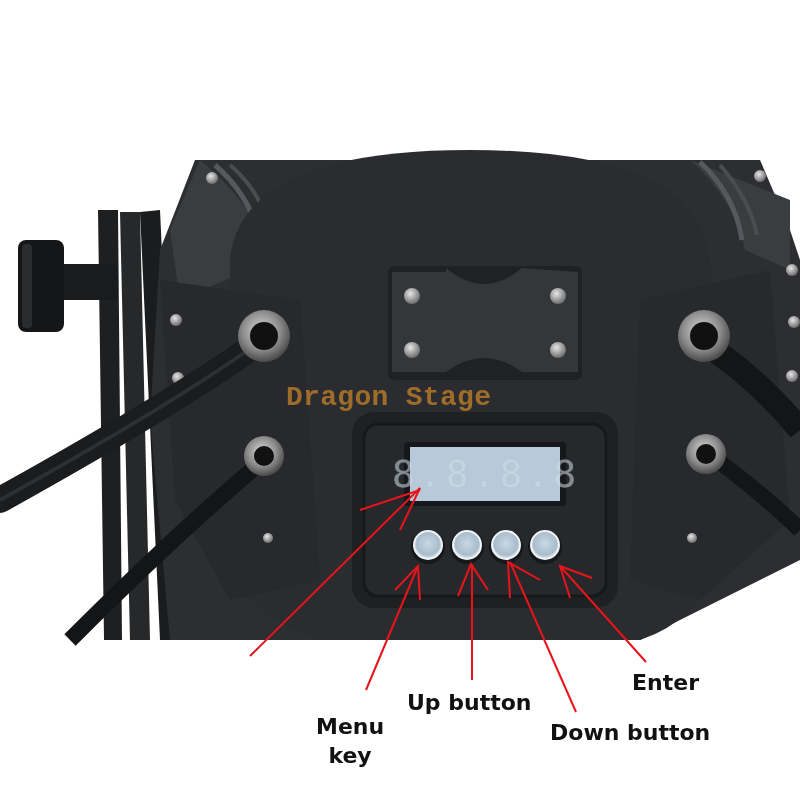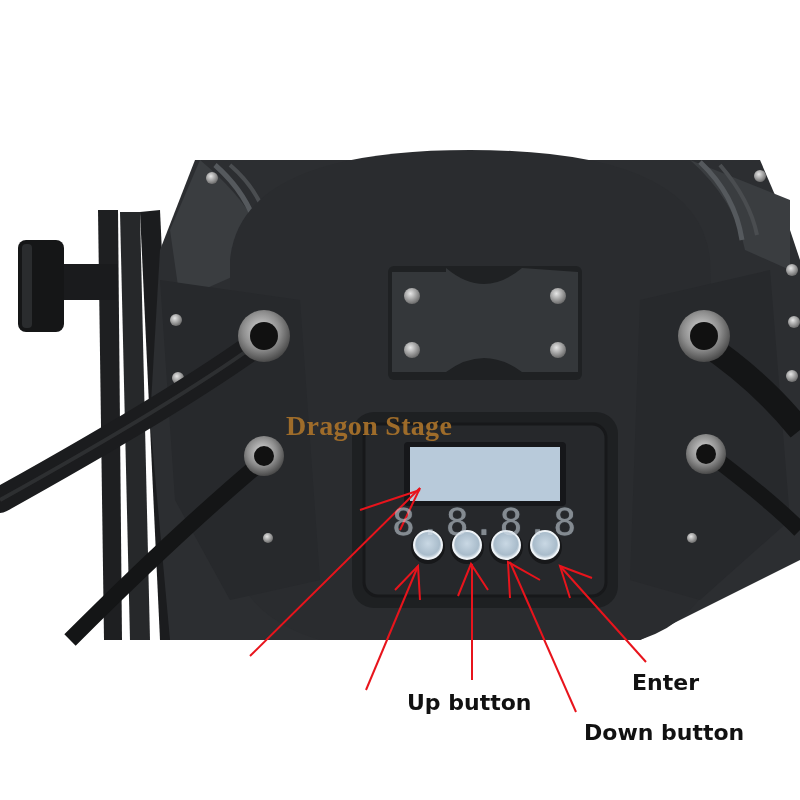--- a/index.html
+++ b/index.html
@@ -1,32 +1,32 @@
 <!DOCTYPE html>
 <html><head>
 <meta charset="utf-8">
 <style>
   html, body { margin:0; padding:0; background:#ffffff; }
   body { width:800px; height:800px; position:relative; overflow:hidden; font-family:"Liberation Sans", sans-serif; }
   .stage { position:absolute; left:0; top:0; width:800px; height:800px; }
   svg.photo { position:absolute; left:0; top:0; }
   .watermark {
     position:absolute; left:286px; top:382px;
-    font-family:Liberation Serif, serif; font-weight:bold; font-size:28px;
-    color:#a9722a; opacity:0.92; letter-spacing:0.3px; white-space:nowrap;margin-top:28px;
+    font-family:Liberation Mono, monospace; font-weight:bold; font-size:28px;
+    color:#a9722a; opacity:0.92; letter-spacing:0.3px; white-space:nowrap;
   }
   .label {
     position:absolute; font-family:"DejaVu Sans", sans-serif; font-weight:bold;
     font-size:22px; color:#111111; line-height:29px; text-align:center; white-space:nowrap;
   }
   .seg-display {
     position:absolute; left:412px; top:450px; width:148px; height:48px;
     display:flex; align-items:center; justify-content:center; gap:6px;
     font-family:"DejaVu Sans Mono", monospace; font-size:38px; color:#d2dce6;
-    letter-spacing:4px; text-shadow:0 0 1px #9fb0c0; opacity:0.55;margin-top:48px;
+    letter-spacing:4px; text-shadow:0 0 1px #9fb0c0; opacity:0.55;
   }
 </style>
 </head>
 <body>
 
 <div class="stage">
 
   <svg class="photo" width="800" height="800" viewBox="0 0 800 800">
     <defs>
       <radialGradient id="btnG" cx="50%" cy="45%" r="55%">
@@ -144,26 +144,30 @@
       <path d="M646 662 L560 566"></path>
       <path d="M570 598 L560 566 L592 578"></path>
     </g>
   </svg>
 
   <div class="seg-display">8.8.8.8</div>
 
   <div class="watermark">Dragon Stage</div>
 
 
+  <div class="label" style="left:316px; top:712px;">
+    <div>Menu</div>
+    <div>key</div>
+  </div>
 
   <div class="label" style="left:407px; top:688px;">
     <div>Up button</div>
   </div>
 
-  <div class="label" style="left:550px; top:718px;margin-left:34px;">
+  <div class="label" style="left:550px; top:718px;">
     <div>Down button</div>
   </div>
 
   <div class="label" style="left:632px; top:668px;">
     <div>Enter</div>
   </div>
 
 </div>
 
 </body></html>

